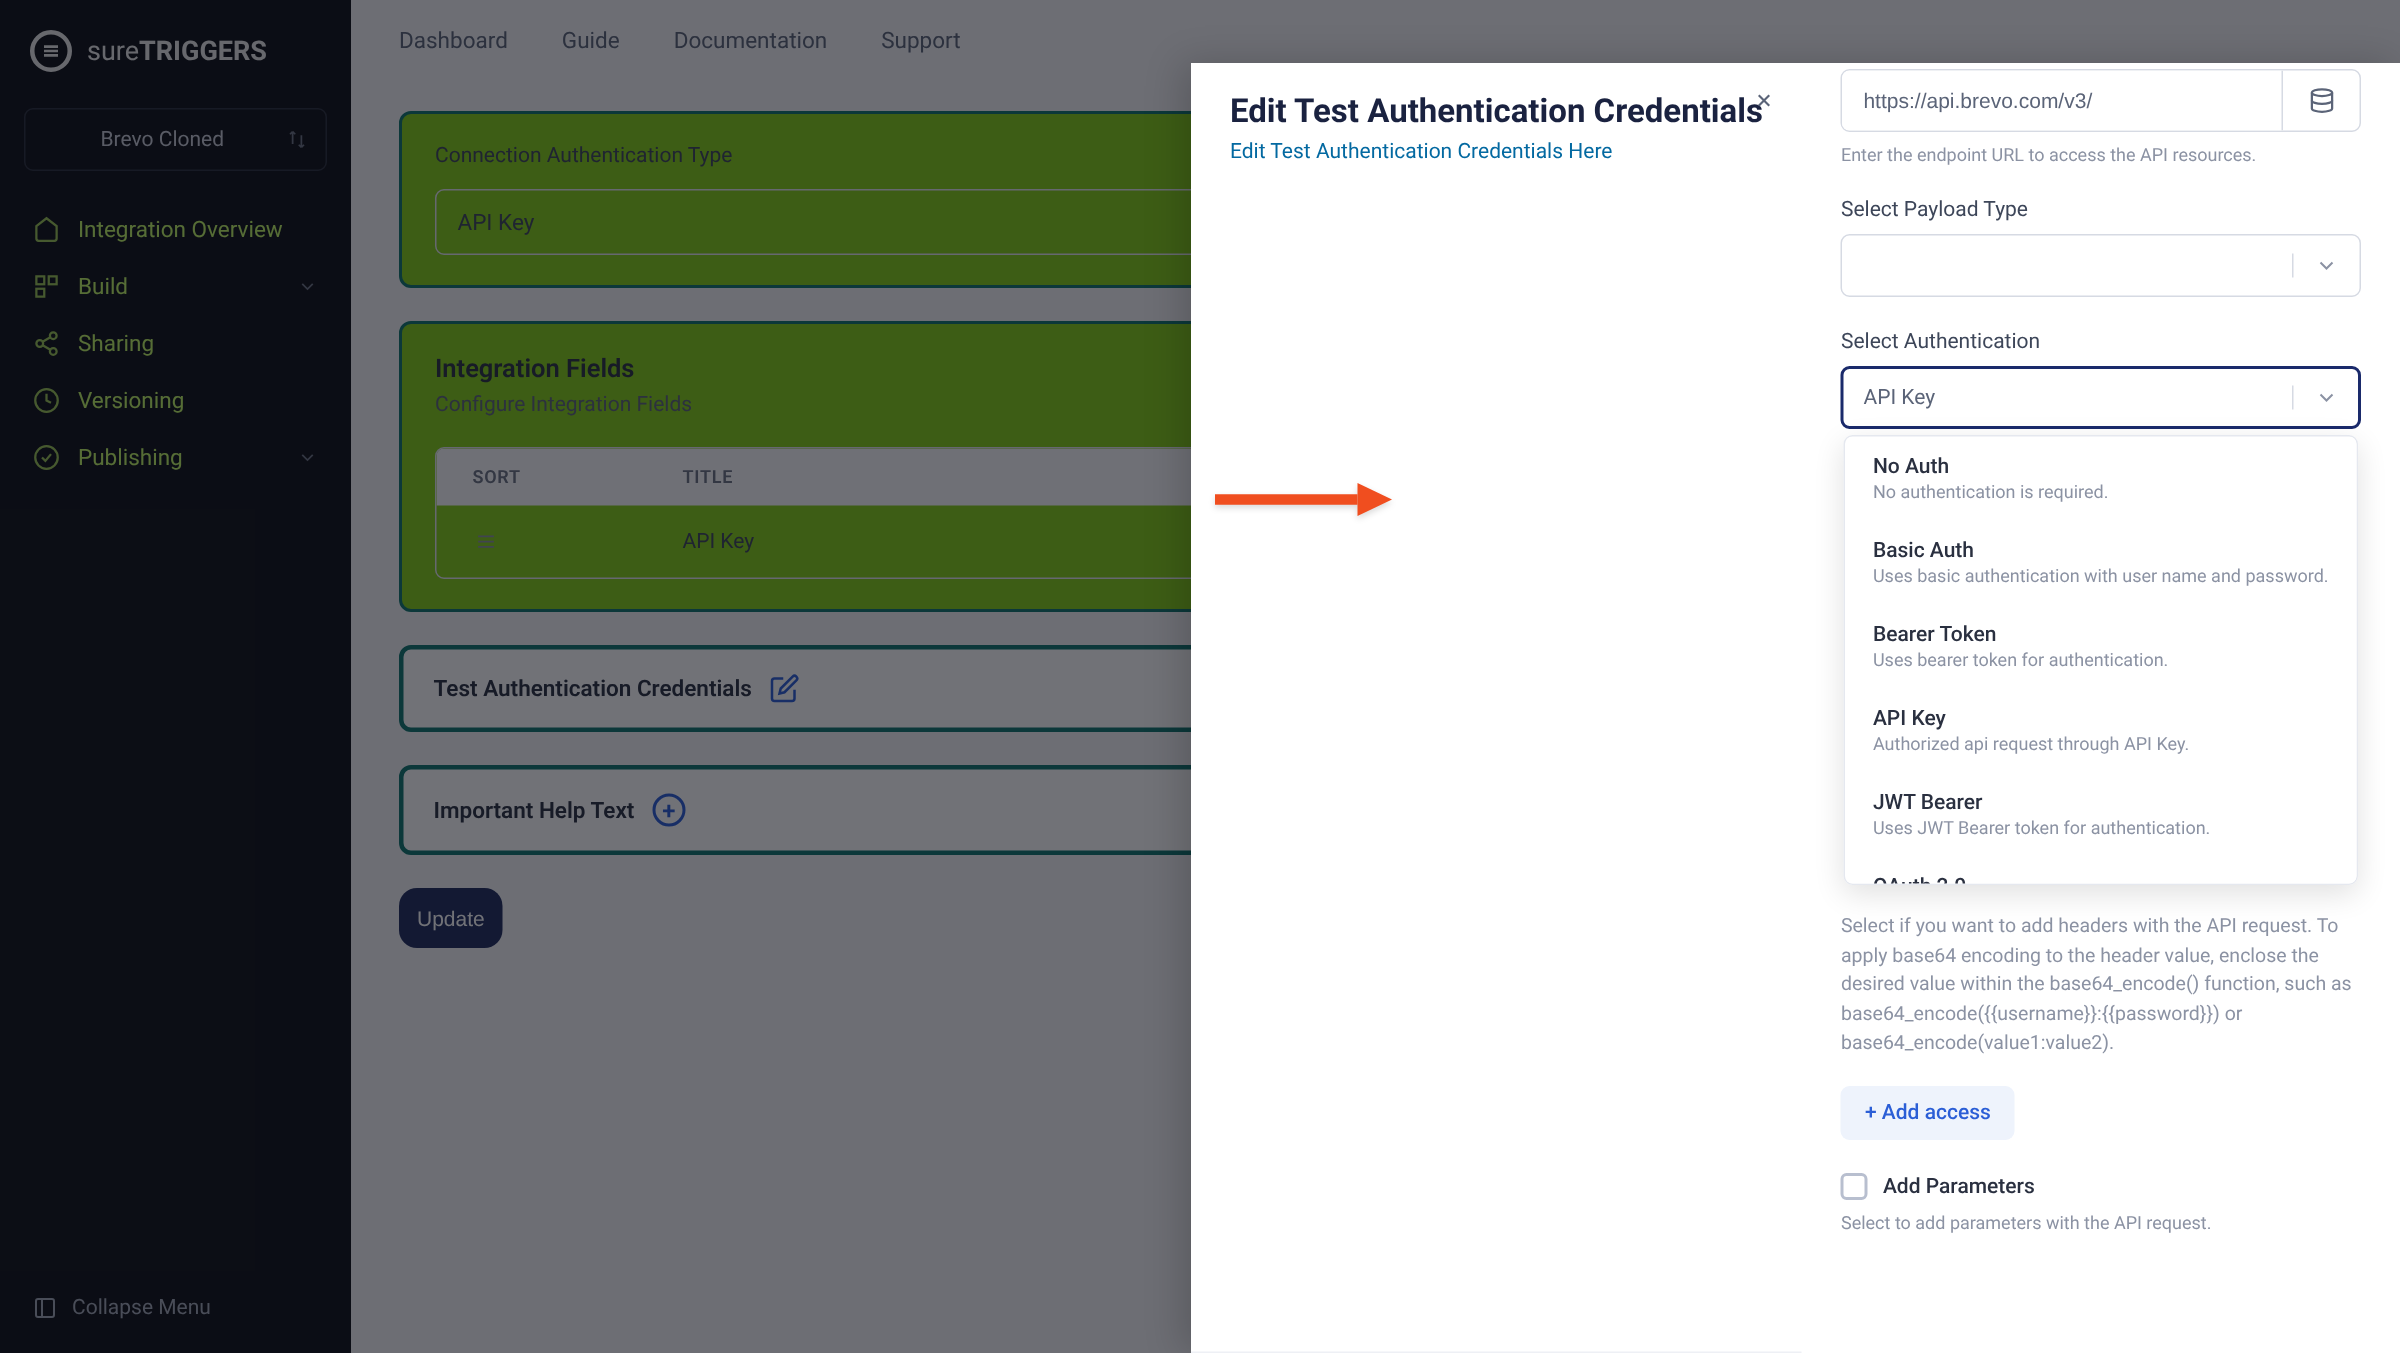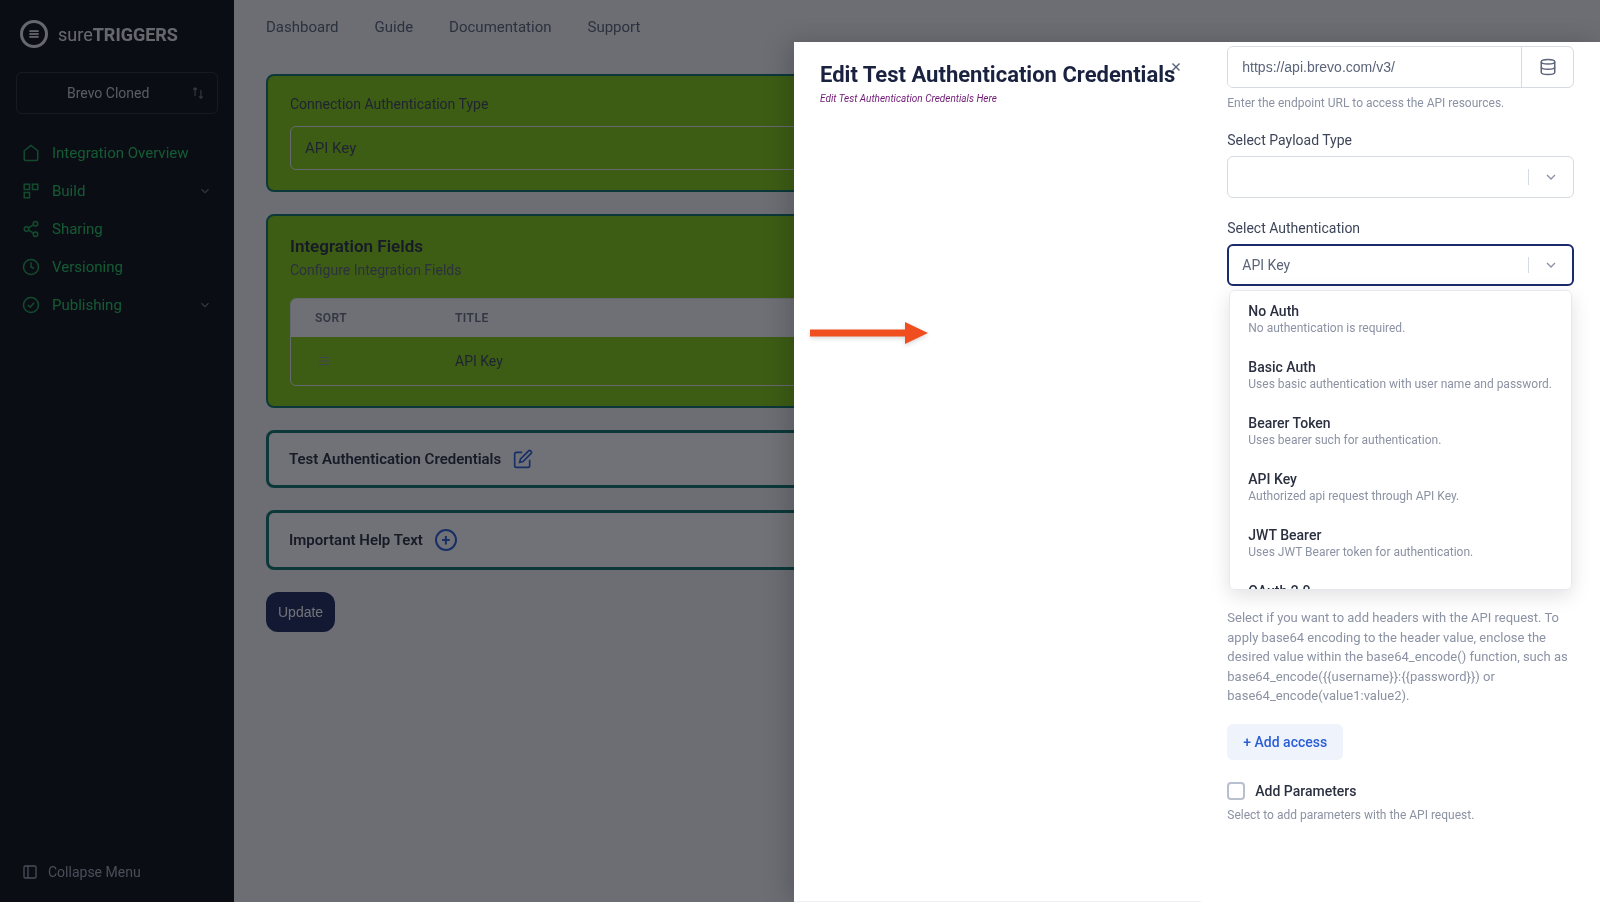--- a/index.html
+++ b/index.html
@@ -11,21 +11,21 @@
     .sidebar { width: 234px; background: #0e1016; color: #a0a6b5; padding: 16px; display: flex; flex-direction: column; }
     .logo { display: flex; align-items: center; gap: 10px; margin-bottom: 20px; padding: 4px; }
     .logo-icon { width: 28px; height: 28px; border-radius: 50%; border: 3px solid #e8e8e8; display: flex; align-items: center; justify-content: center; }
     .logo-text { color: #e8e8e8; font-size: 18px; font-weight: 400; }
     .logo-text .bold { font-weight: 700; }
     
     .project-box { border: 1px solid #2a2f3c; border-radius: 6px; padding: 12px; display: flex; align-items: center; justify-content: space-between; margin-bottom: 20px; }
     .project-name { color: #c5c9d4; font-size: 14px; margin-left: 38px; }
     .swap-icon { color: #6b7283; }
     
-    .nav-item { display: flex; align-items: center; gap: 12px; padding: 10px 6px; color: #22c55e; font-size: 15px; border-radius: 4px; }
+    .nav-item { display: flex; align-items: center; gap: 12px; padding: 10px 6px; color: #bef264; font-size: 15px; border-radius: 4px; }
     .nav-item .icon { width: 18px; height: 18px; opacity: 0.8; }
     .nav-chevron { margin-left: auto; color: #6b7283; }
     
     .sidebar-footer { margin-top: auto; display: flex; align-items: center; gap: 10px; font-size: 14px; color: #a0a6b5; padding: 6px; }
     
     
     .main { flex: 1; background: #f5f6f8; }
     .topnav { display: flex; gap: 36px; padding: 18px 32px; font-size: 15px; color: #5b6478; }
     
     .content { padding: 20px 32px; max-width: 1000px; }
@@ -48,21 +48,21 @@
     
     .btn-primary { background: #1f2b5e; color: #fff; border: none; border-radius: 12px; padding: 12px 12px; font-size: 14px; }
     
     
     .overlay { position: absolute; inset: 0; background: rgba(10,12,20,0.58); }
     
     
     .drawer { position: absolute; top: 0; right: 0; bottom: 0; width: 806px; background: #fff; box-shadow: -6px 0 24px rgba(0,0,0,0.18); display: flex; flex-direction: row; margin-top: 42px; }
     .drawer-head { padding: 20px 26px 14px; border-bottom: 1px solid #eef0f5; position: relative; }
     .drawer-title { font-size: 22px; font-weight: 700; color: #1a2240; margin-bottom: 6px; }
-    .drawer-subtitle { font-size: 10px; color: #701a75; font-style: italic; }
+    .drawer-subtitle { font-size: 14px; color: #0369a1; }
     .close-btn { position: absolute; top: 18px; right: 18px; color: #5b6478; font-size: 16px; }
     
     .drawer-body { padding: 8px 26px 26px; overflow-y: auto; flex: 1; }
     
     .field { margin-bottom: 22px; }
     .field-label { font-size: 14px; color: #3d4659; margin-bottom: 8px; display: block; }
     .input-group { display: flex; border: 1px solid #d6dae3; border-radius: 6px; overflow: hidden; }
     .input-text { flex: 1; border: none; outline: none; padding: 12px 14px; font-size: 14px; color: #5b6478; }
     .input-addon { width: 52px; border-left: 1px solid #d6dae3; display: flex; align-items: center; justify-content: center; color: #5b6478; }
     .help-text { font-size: 12px; color: #8b92a3; margin-top: 8px; }
@@ -298,21 +298,21 @@
           <div class="dropdown-item">
             <div class="dd-title">No Auth</div>
             <div class="dd-sub">No authentication is required.</div>
           </div>
           <div class="dropdown-item">
             <div class="dd-title">Basic Auth</div>
             <div class="dd-sub">Uses basic authentication with user name and password.</div>
           </div>
           <div class="dropdown-item">
             <div class="dd-title">Bearer Token</div>
-            <div class="dd-sub">Uses bearer such for authentication.</div>
+            <div class="dd-sub">Uses bearer token for authentication.</div>
           </div>
           <div class="dropdown-item">
             <div class="dd-title">API Key</div>
             <div class="dd-sub">Authorized api request through API Key.</div>
           </div>
           <div class="dropdown-item">
             <div class="dd-title">JWT Bearer</div>
             <div class="dd-sub">Uses JWT Bearer token for authentication.</div>
           </div>
           <div class="dropdown-item">

